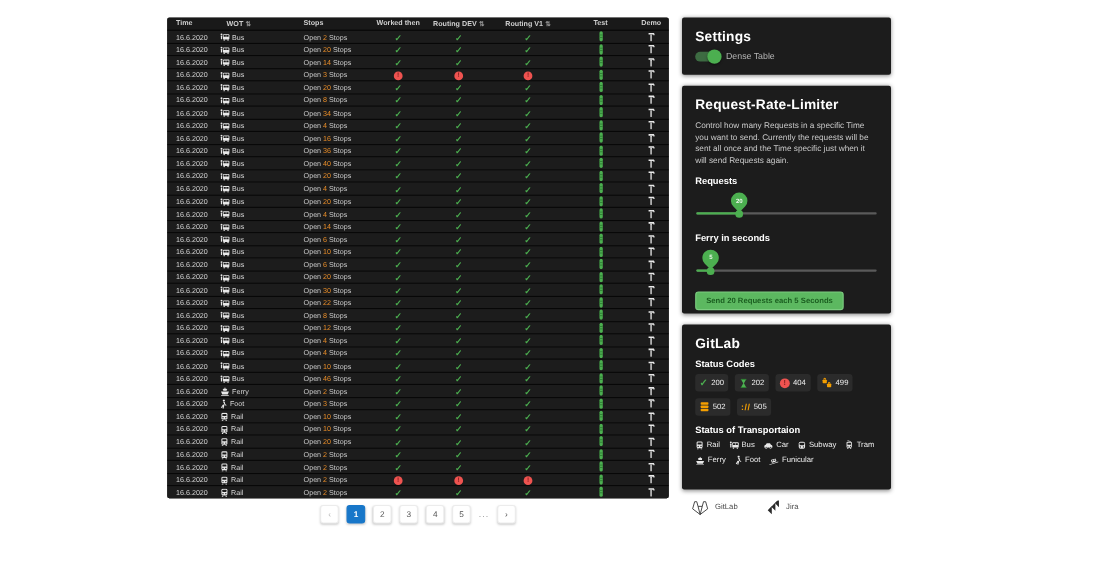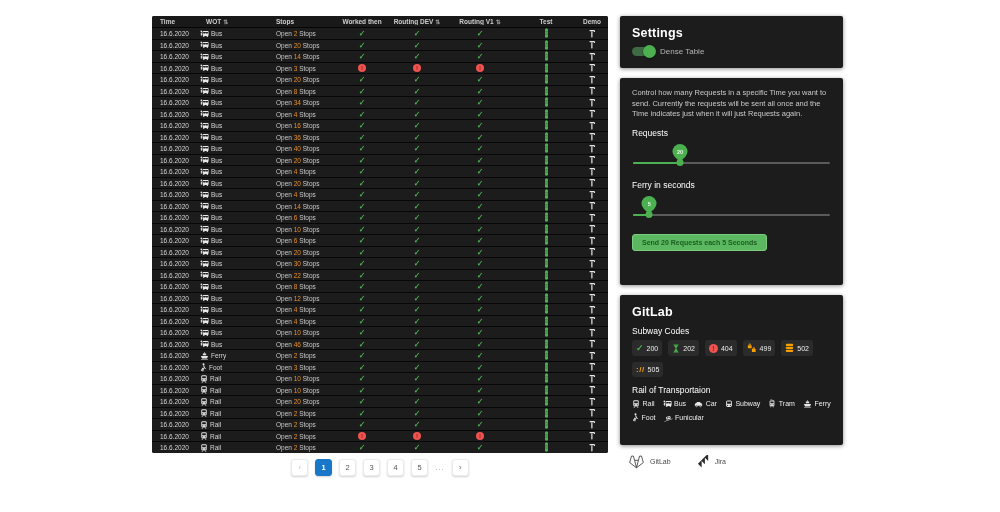--- a/index.html
+++ b/index.html
@@ -34,27 +34,27 @@
   .pagination{position:absolute;left:152px;top:459px;width:456px;display:flex;
               justify-content:center;align-items:center;gap:7px;}
   .pbtn{width:17px;height:17px;border-radius:3px;background:#fff;border:1px solid #ececec;
         box-shadow:0 1px 2px rgba(0,0,0,.18);font-size:7.5px;color:#555;display:flex;
         align-items:center;justify-content:center;box-sizing:border-box;cursor:pointer;}
   .pbtn.nav{color:#b9b9b9;}
   .pbtn.active{background:#1877c9;border-color:#1877c9;color:#fff;font-weight:bold;}
   .pell{font-size:8px;color:#9a9a9a;letter-spacing:1px;}
 
   
-  .card{position:absolute;left:620px;width:223px;background:#1c1c1c;border-radius:2px;
+  .card{position:absolute;left:620px;width:190px;background:#1c1c1c;border-radius:2px;
         color:#fff;box-sizing:border-box;padding:10px 12px;box-shadow:0 1px 4px rgba(0,0,0,.45);}
   #settings-card{top:16px;height:52px;}
   #rrl-card{top:78px;height:207px;}
   #legend-card{top:295px;height:150px;}
   .card h2{font-size:12.5px;margin:0 0 7px 0;font-weight:bold;letter-spacing:.2px;}
-  .subhead{font-size:8.5px;font-weight:normal;margin:8px 0 4px 0;color:#fff;}
+  .subhead{font-size:8.5px;font-weight:bold;margin:8px 0 4px 0;color:#fff;}
 
   
   .toggle-row{display:flex;align-items:flex-start;gap:6px;}
   .switch{position:relative;width:22px;height:9px;border-radius:5px;background:#3d6b42;cursor:pointer;}
   .switch .knob{position:absolute;right:-2px;top:-2px;width:13px;height:13px;border-radius:50%;
                 background:#4caf50;box-shadow:0 1px 2px rgba(0,0,0,.5);}
   .toggle-label{font-size:8px;color:#b5b5b5;}
 
   
   .para{font-size:7.5px;color:#c9c9c9;line-height:1.4;margin:0 0 7px 0;}
@@ -1508,21 +1508,22 @@
   <h2>Settings</h2>
   <div class="toggle-row">
     <div class="switch">
       <div class="knob"></div>
     </div>
     <span class="toggle-label">Dense Table</span>
   </div>
 </div>
 
 <div class="card" id="rrl-card">
-  <p class="para">Control how many Requests in a specific Time you want to send. Currently the requests will be sent all once and the Time indicates just when it will just Requests again.</p>
+  <h2>Request-Rate-Limiter</h2>
+  <p class="para">Control how many Requests in a specific Time you want to send. Currently the requests will be sent all once and the Time specific just when it will send Requests again.</p>
 
   <div class="subhead">Requests</div>
   <div class="slider">
     <div class="track"></div>
     <div class="fill" id="req-fill" style="width: 24%;"></div>
     <div class="balloon" id="req-balloon" style="left: 24%;">
       <span>20</span>
     </div>
     <div class="thumb" id="req-thumb" style="left: 24%;"></div>
   </div>
@@ -1535,21 +1536,21 @@
       <span>5</span>
     </div>
     <div class="thumb" id="time-thumb" style="left: 8%;"></div>
   </div>
 
   <button class="send-btn">Send 20 Requests each 5 Seconds</button>
 </div>
 
 <div class="card" id="legend-card">
   <h2>GitLab</h2>
-  <div class="subhead" style="margin-top:0;">Subway Codes</div>
+  <div class="subhead" style="margin-top:0;">Status Codes</div>
   <div class="chips" id="status-chips">
       <span class="chip">
         <span class="icn">
           <span style="color:#4caf50;font-weight:bold;font-size:9px;">✓</span>
         </span>
         <span>200</span>
       </span>
       <span class="chip">
         <span class="icn">
           <svg width="8" height="9" viewBox="0 0 10 11">
@@ -1589,21 +1590,21 @@
             </g>
           </svg>
         </span>
         <span>502</span>
       </span>
       <span class="chip">
         <span class="proto">://</span>
         <span>505</span>
       </span>
     </div>
-  <div class="subhead">Rail of Transportaion</div>
+  <div class="subhead">Status of Transportaion</div>
   <div class="modes" id="modes-list">
       <span class="mode">
         <span class="icn">
           <svg width="8" height="8" viewBox="0 0 10 10">
             <g fill="#e8e8e8">
               <rect x="1.6" y="0.4" width="6.8" height="7.6" rx="1.6"></rect>
               <rect x="2.7" y="1.6" width="4.6" height="2.4" rx="0.4" fill="#1c1c1c"></rect>
               <circle cx="3.4" cy="6" r="0.75" fill="#1c1c1c"></circle>
               <circle cx="6.6" cy="6" r="0.75" fill="#1c1c1c"></circle>
               <rect x="2" y="8.4" width="1.8" height="1" rx="0.4"></rect>

